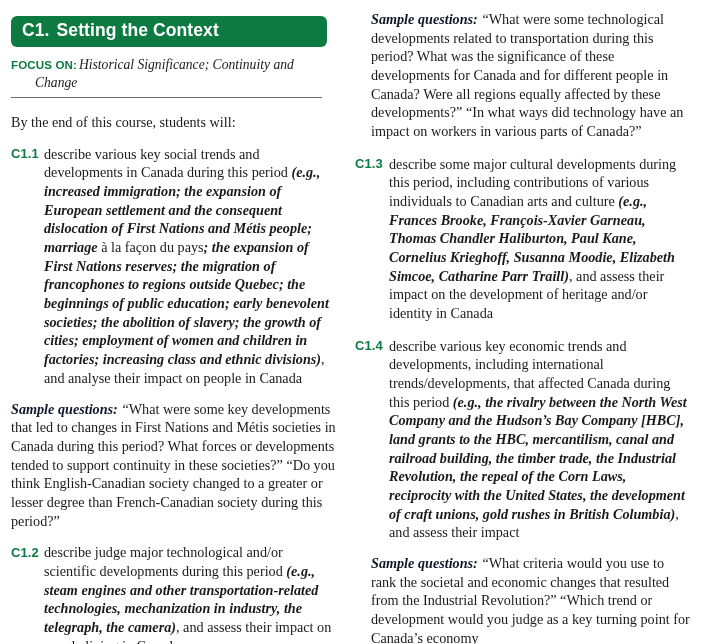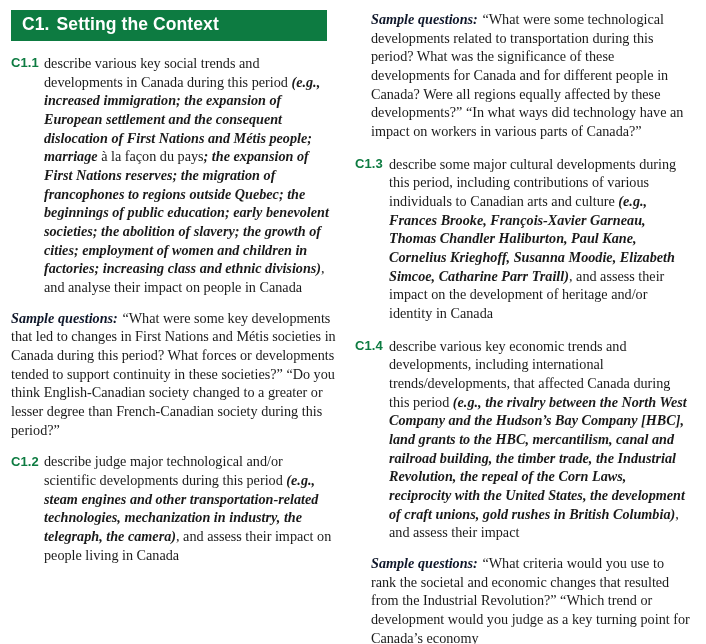--- a/index.html
+++ b/index.html
@@ -36,24 +36,25 @@
 
   
   .strand-header {
     background: #0d7b41;
     color: #ffffff;
     font-family: "Liberation Sans", sans-serif;
     font-weight: bold;
     font-size: 17.5px;
     letter-spacing: 0.1px;
     padding: 4px 10px 5px 11px;
-    margin-top: 10px;
+    margin-top: 16px;
     margin-right: 11px;
     line-height: 1.25;
     white-space: nowrap;
+    border-radius: 6px;
   }
   .strand-header .strand-code {
     margin-right: 7px;
   }
 
   
   .focus-block {
     margin-top: 9px;
     margin-right: 16px;
     padding-bottom: 5px;
@@ -132,21 +133,27 @@
 <body>
 
 <div class="page">
 
   <div class="col col-left">
 
     <div class="strand-header">
       <span class="strand-code">C1.</span><span>Setting the Context</span>
     </div>
 
+    <div class="focus-block">
+      <div class="focus-line">
+        <span class="focus-label">FOCUS ON:</span><span class="focus-text">Historical Significance; Continuity and Change</span>
+      </div>
+    </div>
 
+    <div class="intro">By the end of this course, students will:</div>
 
     <div class="expectation">
       <span class="exp-code">C1.1</span><span>describe various key social trends and developments in Canada during this period </span><span class="eg">(e.g., increased immigration; the expansion of European settlement and the consequent dislocation of First Nations and Métis people; marriage </span><span>à la façon du pays</span><span class="eg">; the expansion of First Nations reserves; the migration of francophones to regions outside Quebec; the beginnings of public education; early benevolent societies; the abolition of slavery; the growth of cities; employment of women and children in factories; increasing class and ethnic divisions)</span><span>, and analyse their impact on people in Canada</span>
     </div>
 
     <div class="sample">
       <span class="sample-label">Sample questions:</span>
       <span>“What were some key developments that led to changes in First Nations and Métis societies in Canada during this period? What forces or developments tended to support continuity in these societies?” “Do you think English-Canadian society changed to a greater or lesser degree than French-Canadian society during this period?”</span>
     </div>
 

